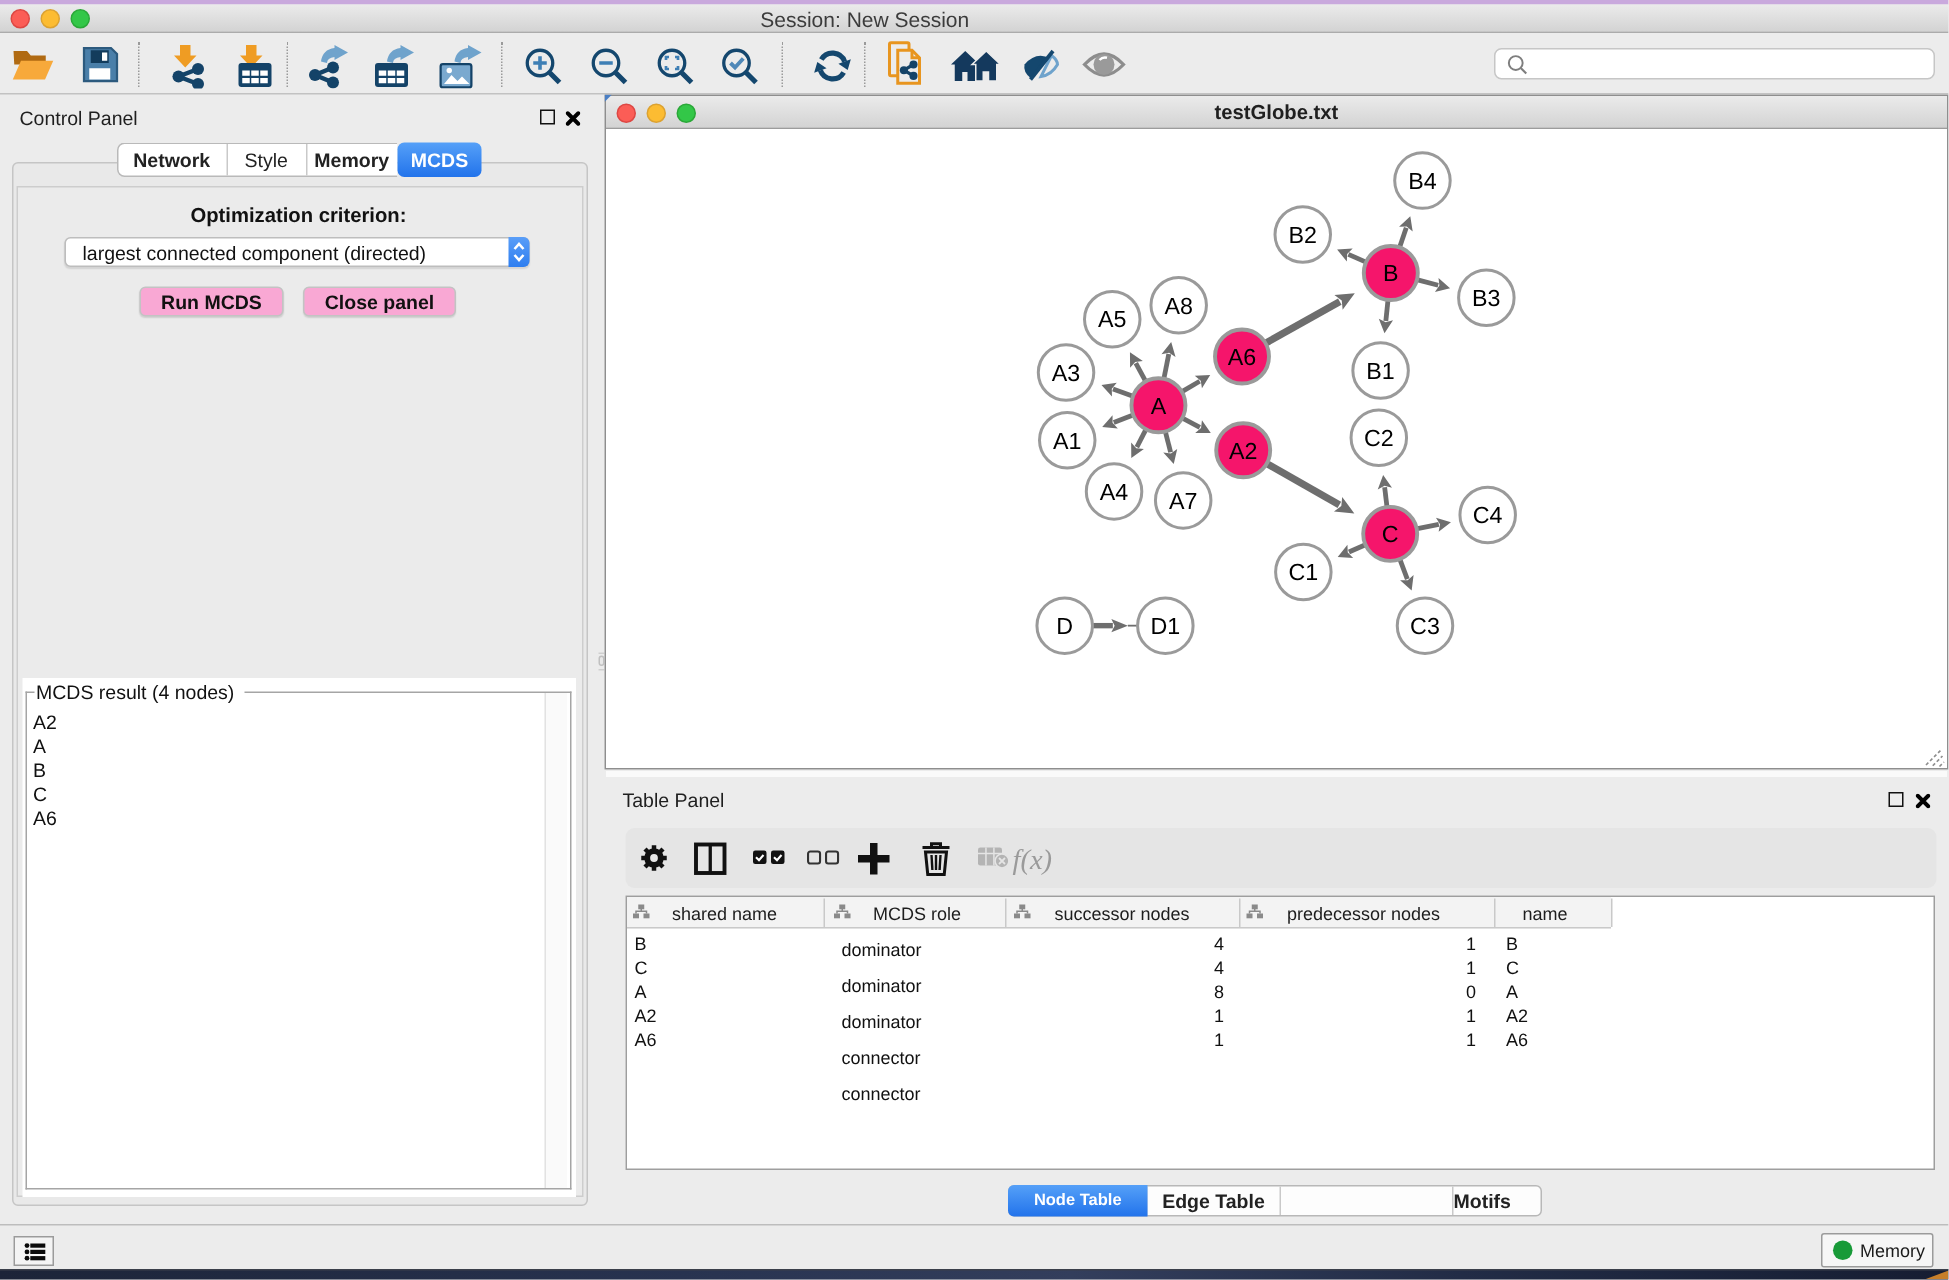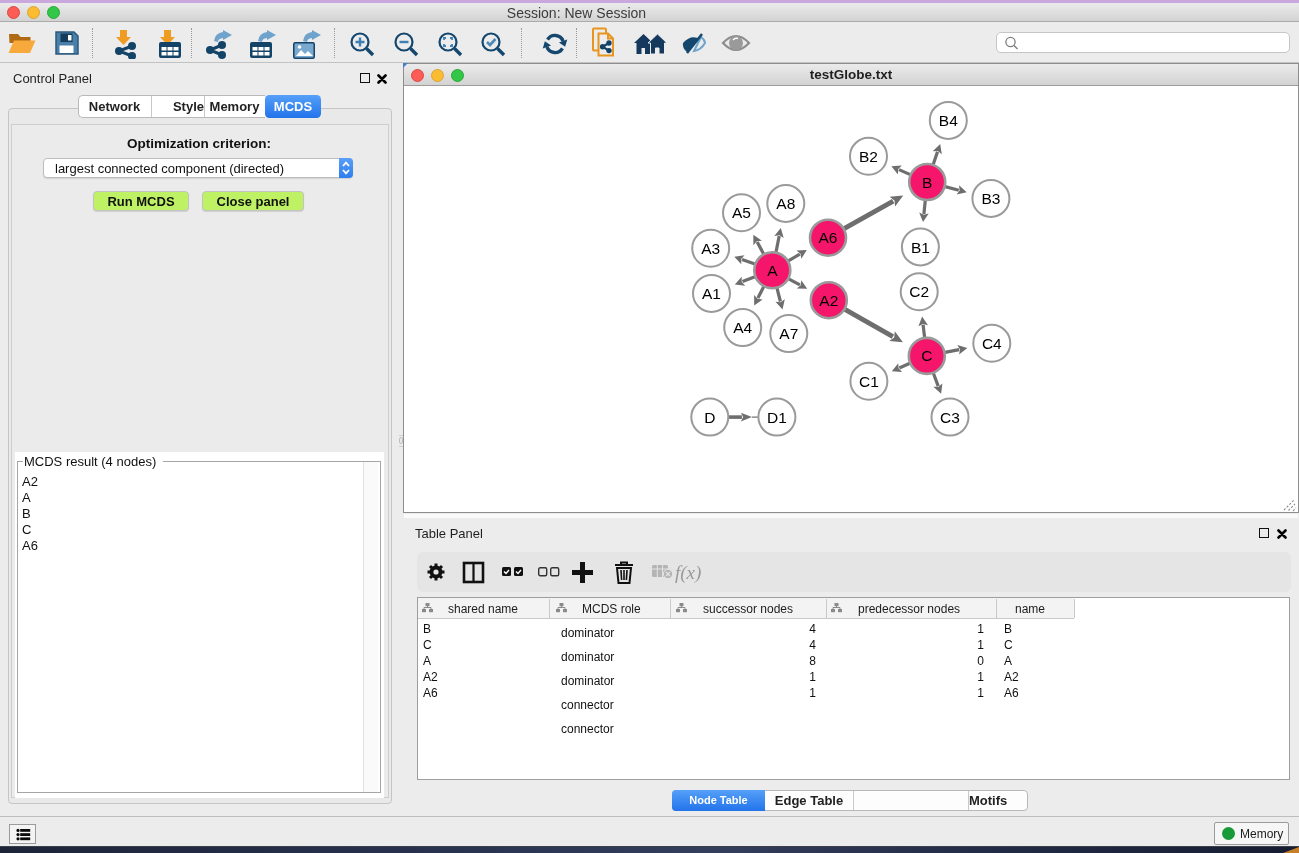--- a/index.html
+++ b/index.html
@@ -1,20 +1,20 @@
 <!DOCTYPE html>
 <html><head><meta charset="utf-8"><style>
 * { margin:0; padding:0; box-sizing:border-box; }
 html,body { width:1299px; height:853px; overflow:hidden;
   font-family:"Liberation Sans",sans-serif; background:#ececec; position:relative; }
 .abs { position:absolute; }
 .tl { border-radius:50%; width:13px; height:13px; }
 .grad { background:linear-gradient(#ebebeb,#d3d3d3); }
 .sep { width:0; border-left:1px dotted #9a9a9a; top:28px; height:30px; }
-.btn { background:#bef264; border:1px solid #c3c3c3; border-radius:4px;
+.btn { background:#f9a8d4; border:1px solid #c3c3c3; border-radius:4px;
   box-shadow:0 1px 1px rgba(0,0,0,.12); text-align:center; font-size:13px; font-weight:bold; color:#111; }
 </style></head><body>
 
 <div class="abs" style="left:0;top:0;width:1299px;height:3px;background:#c9a9dd"></div>
 <div class="abs grad" style="left:0;top:3px;width:1299px;height:19px;border-bottom:1px solid #ababab"></div>
 <div class="abs tl" style="left:7px;top:6px;background:#fb5d56;border:1px solid #dd4743"></div>
 <div class="abs tl" style="left:27px;top:6px;background:#fcbc32;border:1px solid #dca231"></div>
 <div class="abs tl" style="left:47px;top:6px;background:#33c748;border:1px solid #2aa838"></div>
 <div class="abs" style="left:0;top:4.5px;width:1153px;text-align:center;font-size:14px;color:#3c3c3c">Session: New Session</div>
 
@@ -170,21 +170,21 @@
  <path d="M1.5 1.5 L8.5 8.5 M8.5 1.5 L1.5 8.5" stroke="#000" stroke-width="2.6" stroke-linecap="round"></path>
 </svg>
 
 <div class="abs" style="left:8px;top:108px;width:384px;height:696px;border:1px solid #c5c5c5;border-radius:4px;background:#e9e9e9"></div>
 <div class="abs" style="left:11px;top:124px;width:378px;height:674px;border:1px solid #cdcdcd;background:#ebebeb"></div>
 
 <div class="abs" style="left:78px;top:95px;width:187px;height:23px;background:#fff;border:1px solid #b9b9b9;border-radius:5px 0 0 5px;border-right:none"></div>
 <div class="abs" style="left:151px;top:96px;width:1px;height:21px;background:#c9c9c9"></div>
 <div class="abs" style="left:204px;top:96px;width:1px;height:21px;background:#c9c9c9"></div>
 <div class="abs" style="left:78px;top:95px;width:73px;height:23px;line-height:23px;text-align:center;font-size:13px;font-weight:bold;color:#222">Network</div>
-<div class="abs" style="left:151px;top:95px;width:53px;height:23px;line-height:23px;text-align:right;font-size:13px;font-weight:bold;color:#222">Style</div>
+<div class="abs" style="left:151px;top:95px;width:53px;height:23px;line-height:23px;text-align:center;font-size:13px;font-weight:normal;color:#222">Style</div>
 <div class="abs" style="left:204px;top:95px;width:61px;height:23px;line-height:23px;text-align:center;font-size:13px;font-weight:bold;color:#222">Memory</div>
 <div class="abs" style="left:265px;top:95px;width:56px;height:23px;line-height:23px;text-align:center;font-size:13px;font-weight:bold;color:#fff;background:linear-gradient(#55a0f8,#2273eb);border-radius:4.5px">MCDS</div>
 
 <div class="abs" style="left:0;top:135.5px;width:398px;text-align:center;font-size:13.5px;font-weight:bold;color:#111">Optimization criterion:</div>
 
 <div class="abs" style="left:43px;top:158px;width:310px;height:20px;background:#fff;border:1px solid #bdbdbd;border-radius:4px;box-shadow:0 1px 1px rgba(0,0,0,.1)"></div>
 <div class="abs" style="left:55px;top:161px;font-size:13px;font-weight:normal;color:#111">largest connected component (directed)</div>
 <div class="abs" style="left:339px;top:158px;width:14px;height:20px;background:linear-gradient(#5a9ef8,#2e7ef0);border-radius:0 4px 4px 0"></div>
 <svg class="abs" style="left:340px;top:160px" width="12" height="16" viewBox="0 0 12 16">
  <path d="M3 6 L6 2.6 L9 6" stroke="#fff" stroke-width="1.7" fill="none"></path>

